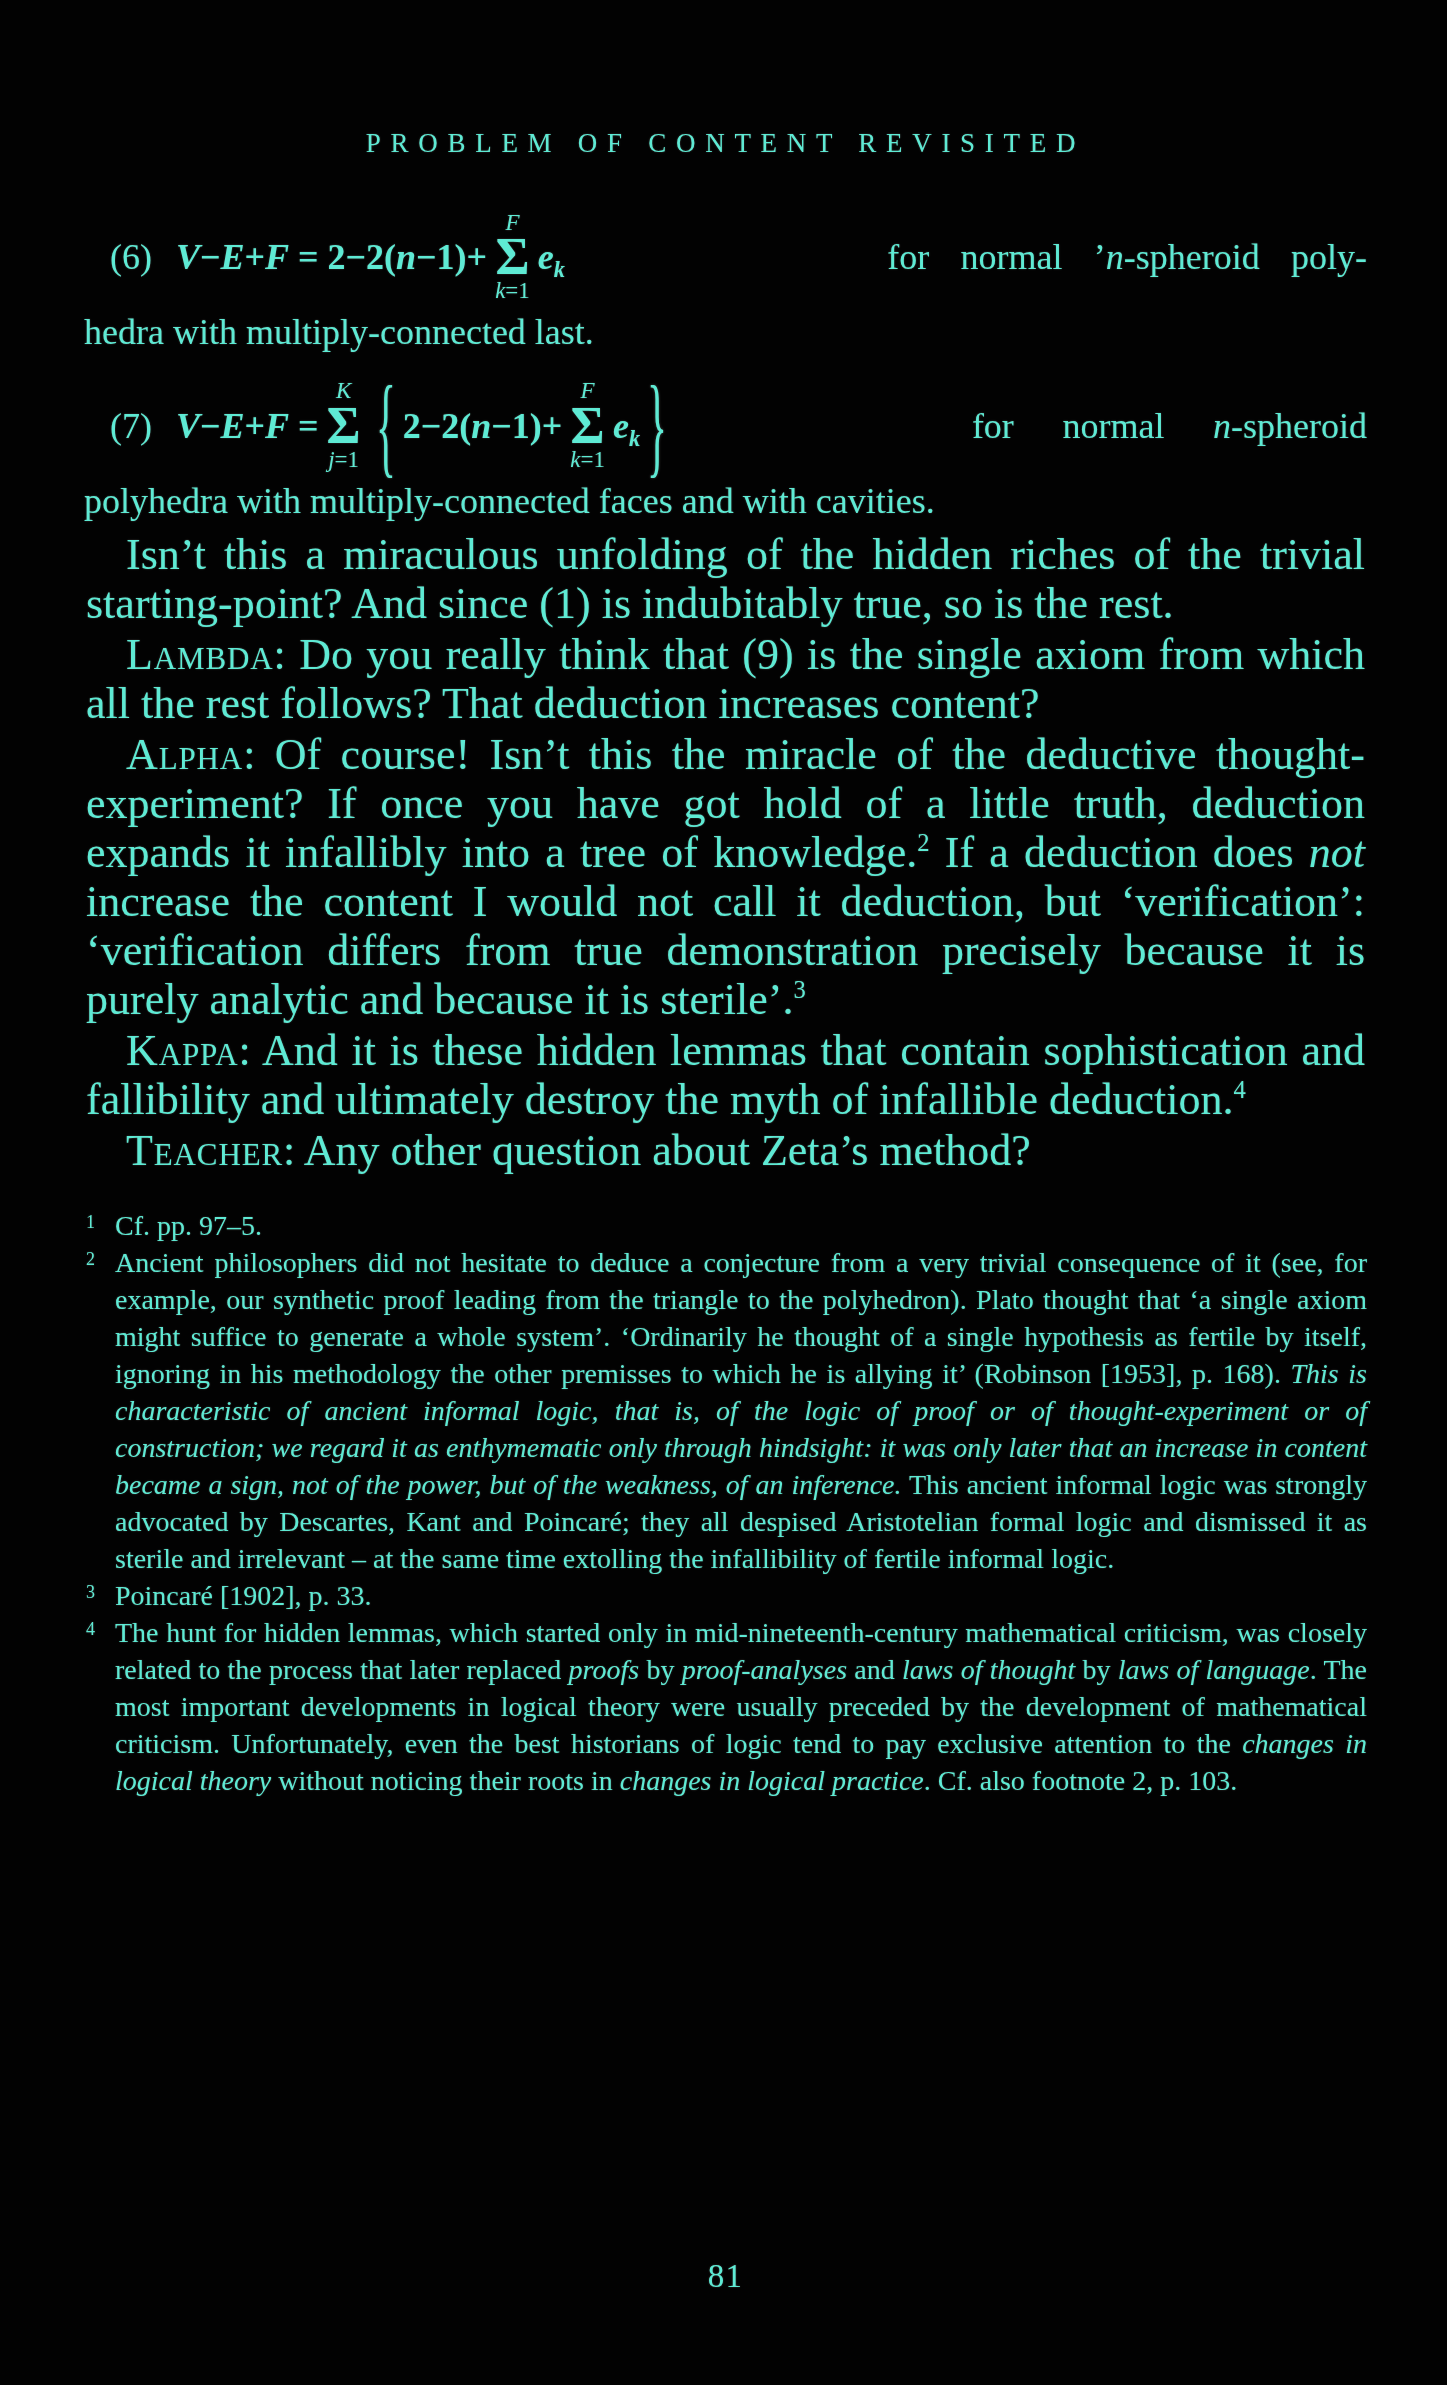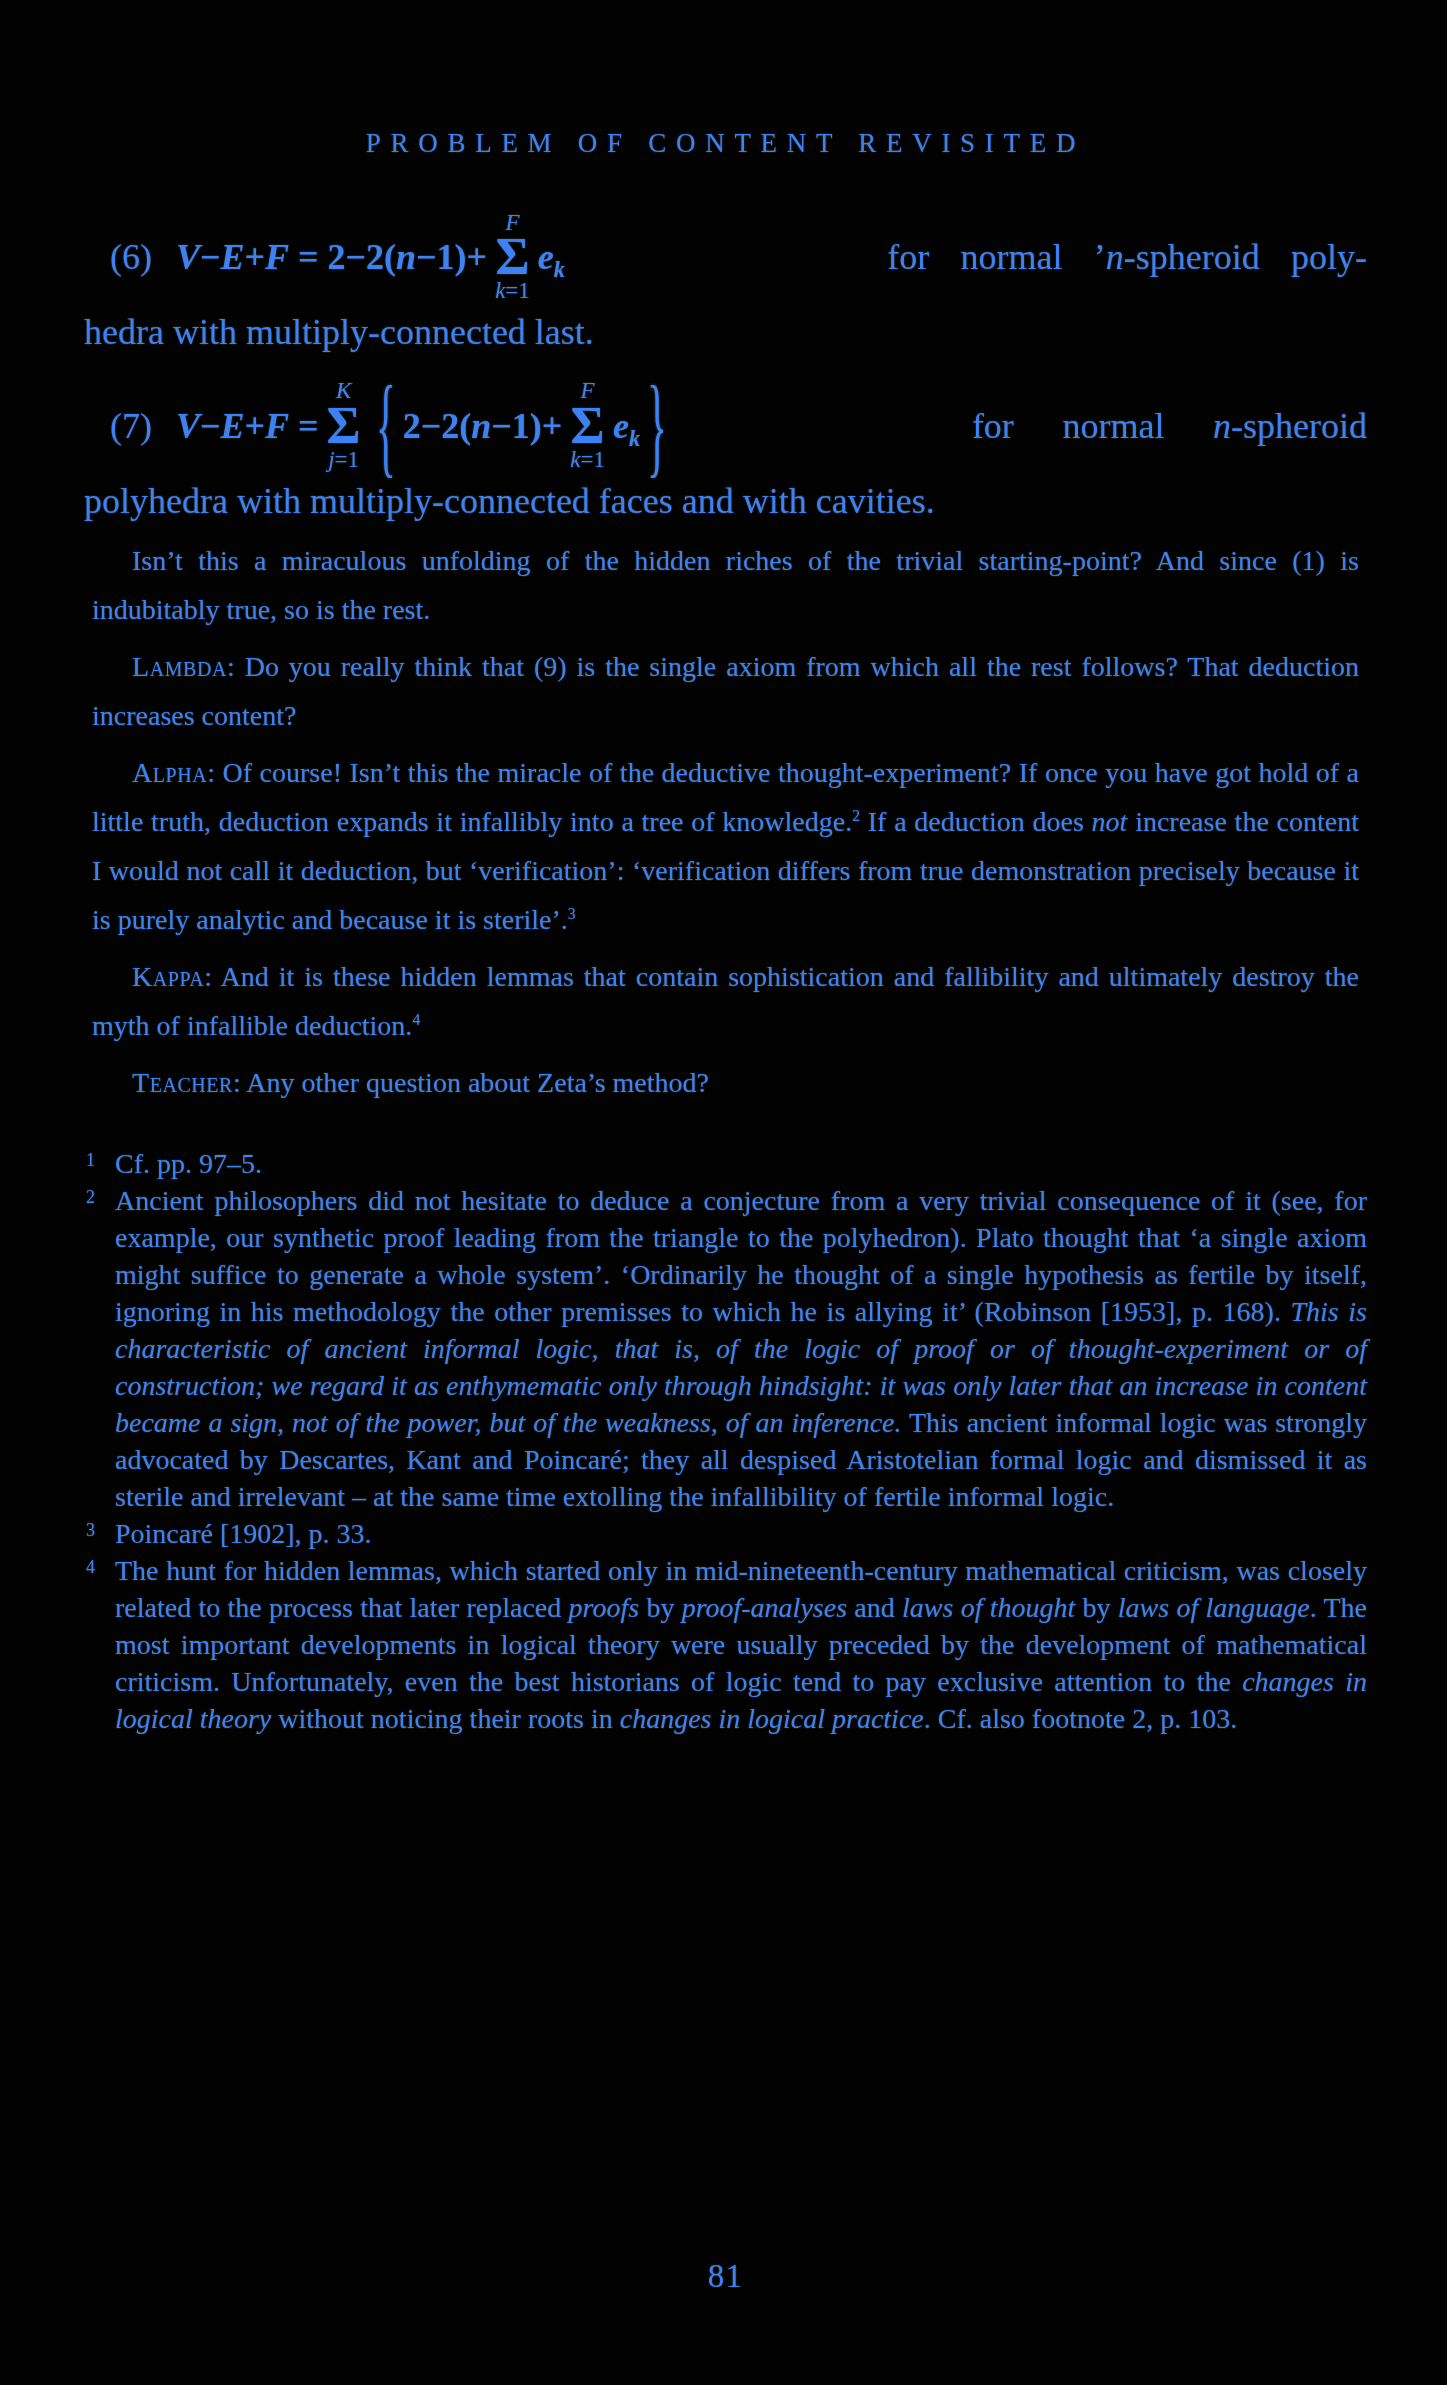--- a/index.html
+++ b/index.html
@@ -1,21 +1,21 @@
 <!DOCTYPE html>
 <html><head>
 <meta charset="utf-8">
 <style>
   html,body{margin:0;padding:0;background:#000;}
   .page{
     position:relative;
     width:1447px;height:2385px;
     box-sizing:border-box;
     background:#020202;
-    color:#3b82f6;
+    color:#5eead4;
     font-family:"Liberation Serif","DejaVu Serif",serif;
     padding:128px 80px 90px 84px;
     overflow:hidden;
     display:flex;flex-direction:column;
     text-shadow:0 0 2px rgba(235,235,225,.30);
   }
   .running-head{
     text-align:center;
     font-size:27px;
     letter-spacing:.36em;
@@ -42,22 +42,22 @@
     font-size:46px;line-height:1;
     transform:scaleY(2.45) scaleX(.9);
     margin:0 6px;
   }
   .eq-tail{margin-left:auto;word-spacing:.62em;white-space:nowrap;padding-left:26px;}
   .eq-tail-wide{word-spacing:1.1em;}
   .body-line{font-size:36px;line-height:50px;}
   
   .dialogue{margin-top:2px;}
   .dialogue p{
-    margin:8px;
-    font-size:28px;line-height:49px;
+    margin:2px;
+    font-size:44px;line-height:49px;
     text-align:justify;
     text-indent:40px;
   }
   
   .seg-i{font-style:italic;}
   .seg-sc{font-variant:small-caps;letter-spacing:.02em;}
   .seg-sup{font-size:.56em;vertical-align:super;line-height:0;}
   .seg-isub{font-style:italic;font-size:.62em;vertical-align:sub;line-height:0;}
   
   .footnotes{margin-top:30px;}

